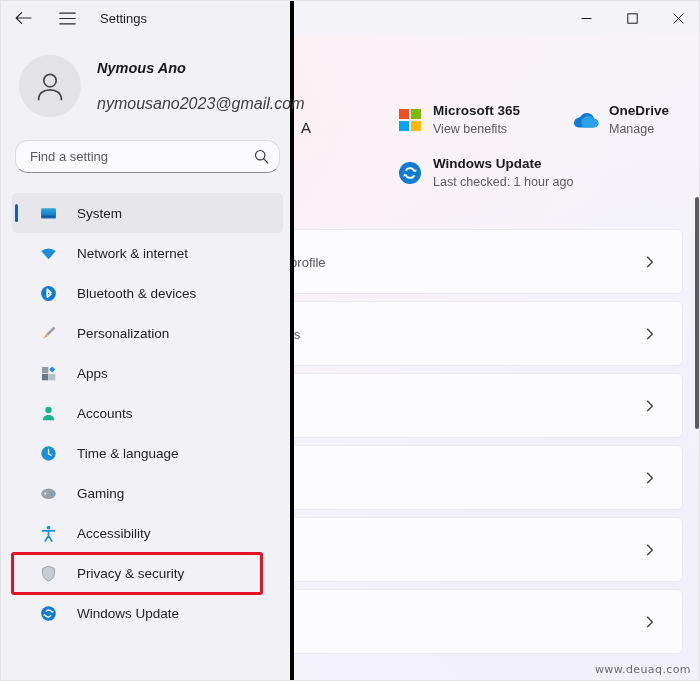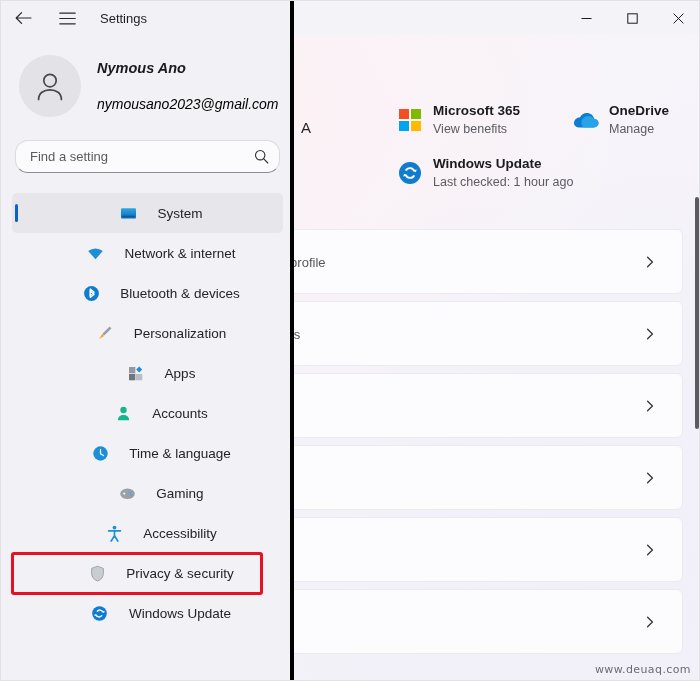--- a/index.html
+++ b/index.html
@@ -232,22 +232,22 @@
     justify-content: center;
     color: #47464b;
   }
   .profile-name {
     font-size: 14.5px;
     font-weight: bold;
     color: #1b1a1f;
     line-height: 19px;
   }
   .profile-mail {
-    font-size: 14px;
-    color: #000000;
+    font-size: 16px;
+    color: #404040;
     line-height: 18px;
     margin-top: 17px;
   }
 
   .search {
     position: absolute;
     left: 14px;
     top: 139px;
     width: 265px;
     height: 33px;
@@ -281,21 +281,20 @@
     width: 271px;
   }
   .nav-item {
     position: relative;
     height: 40px;
     border-radius: 5px;
     display: flex;
     align-items: center;
     padding-left: 26px;
     box-sizing: border-box;
-    justify-content: center;
   }
   .nav-item.selected { background: #e7e6ea; }
   .nav-item.selected::before {
     content: "";
     position: absolute;
     left: 3px;
     top: 11px;
     width: 3px;
     height: 18px;
     background: #0a64c8;

